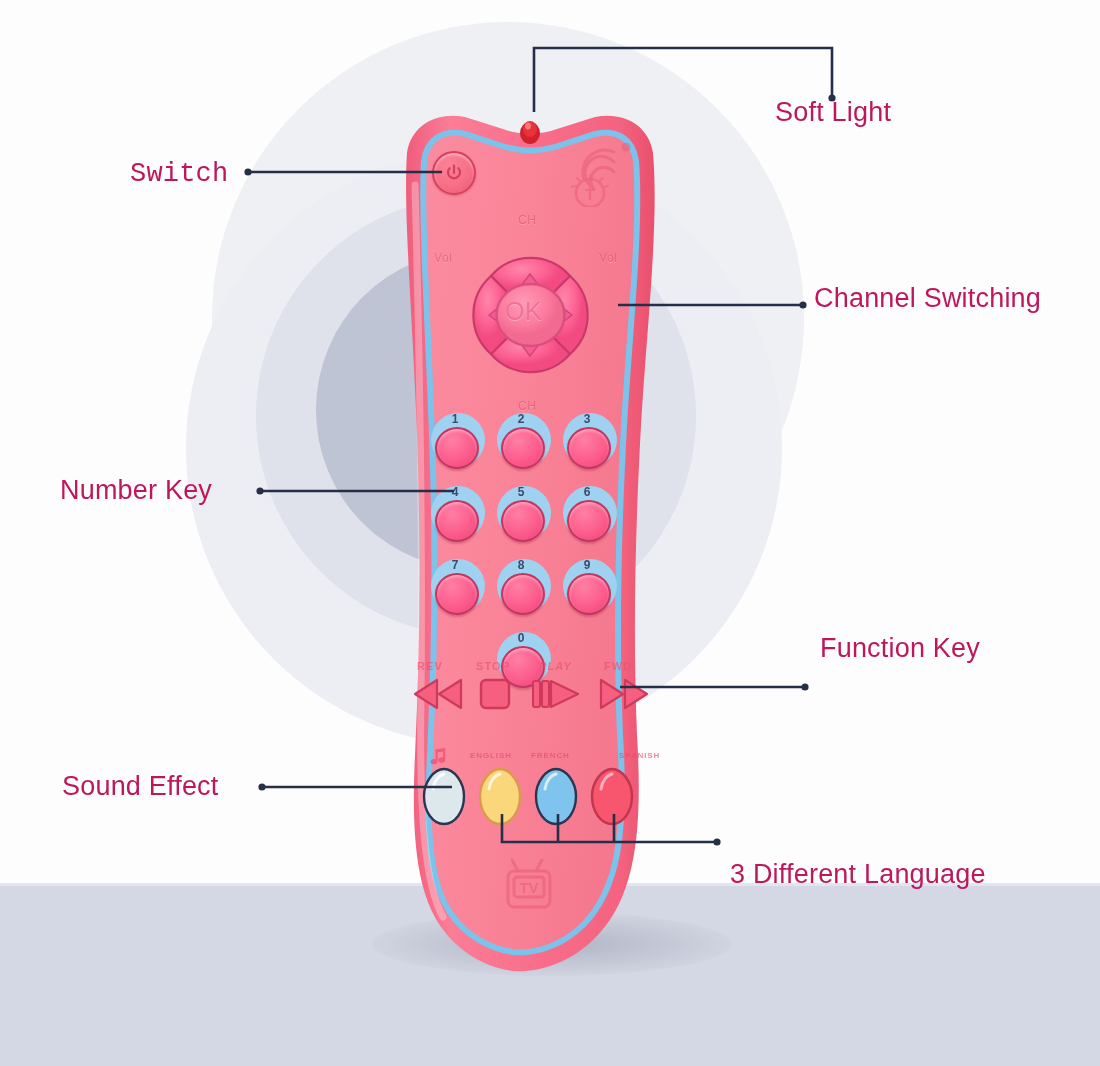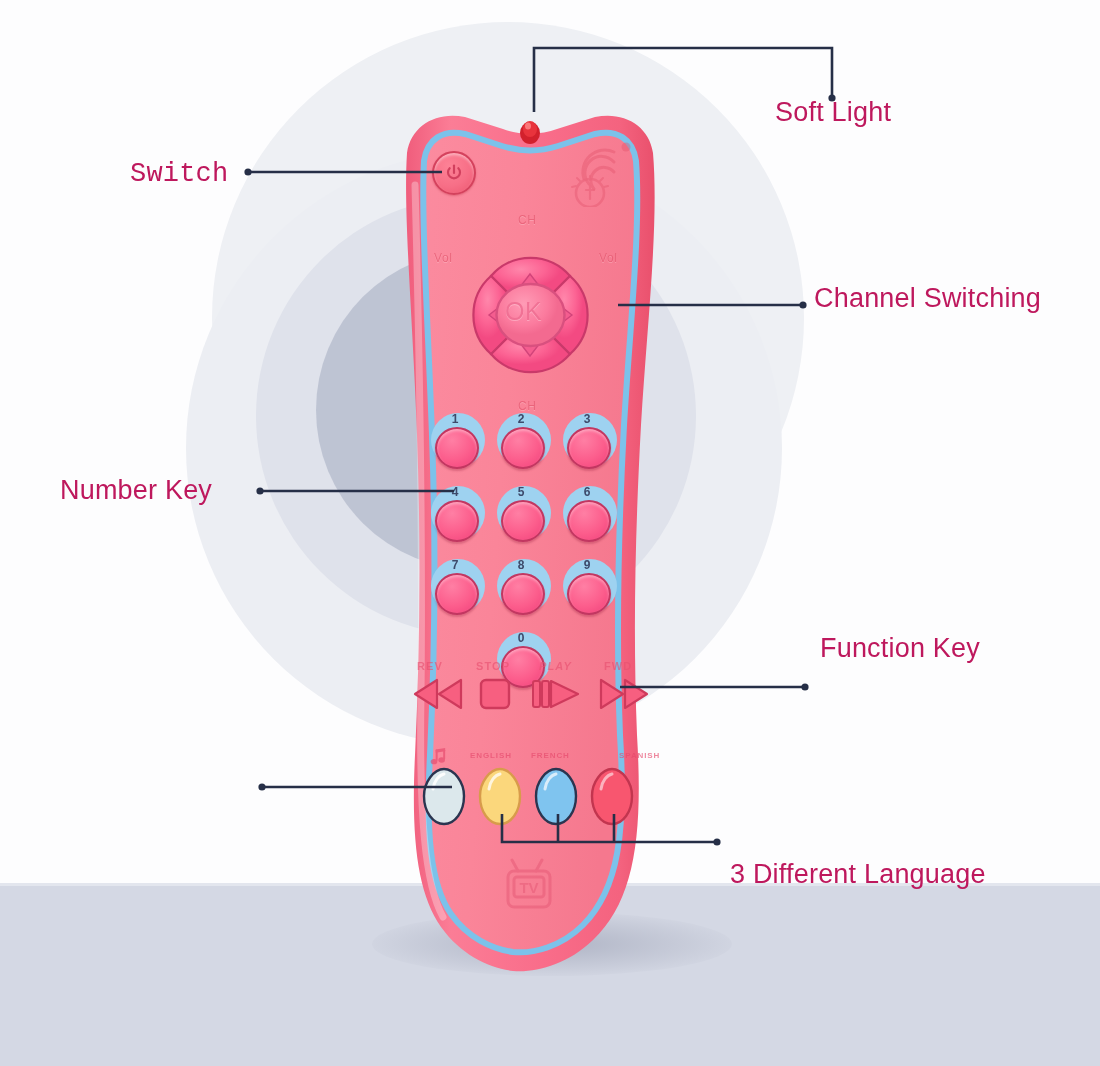--- a/index.html
+++ b/index.html
@@ -493,20 +493,21 @@
   <svg class="callout-line" style="left:620px; top:680px;" width="190" height="14">
     <path d="M0 7 L182 7" stroke="#262f47" stroke-width="2.6" fill="none"></path>
     <circle cx="185" cy="7" r="3.6" fill="#262f47"></circle>
   </svg>
   <div class="callout-text" style="left:820px; top:632px;">Function Key</div>
 
   <svg class="callout-line" style="left:258px; top:780px;" width="196" height="14">
     <circle cx="4" cy="7" r="3.6" fill="#262f47"></circle>
     <path d="M4 7 L194 7" stroke="#262f47" stroke-width="2.6" fill="none"></path>
   </svg>
+  <div class="callout-text" style="left:62px; top:770px;">Sound Effect</div>
 
   <svg class="callout-line" style="left:490px; top:812px;" width="240" height="42">
     <path d="M12 2 L12 30 L224 30" stroke="#262f47" stroke-width="2.6" fill="none"></path>
     <path d="M68 2 L68 30" stroke="#262f47" stroke-width="2.6" fill="none"></path>
     <path d="M124 2 L124 30" stroke="#262f47" stroke-width="2.6" fill="none"></path>
     <circle cx="227" cy="30" r="3.6" fill="#262f47"></circle>
   </svg>
   <div class="callout-text" style="left:730px; top:858px;">3 Different Language</div>
 
 </div>

